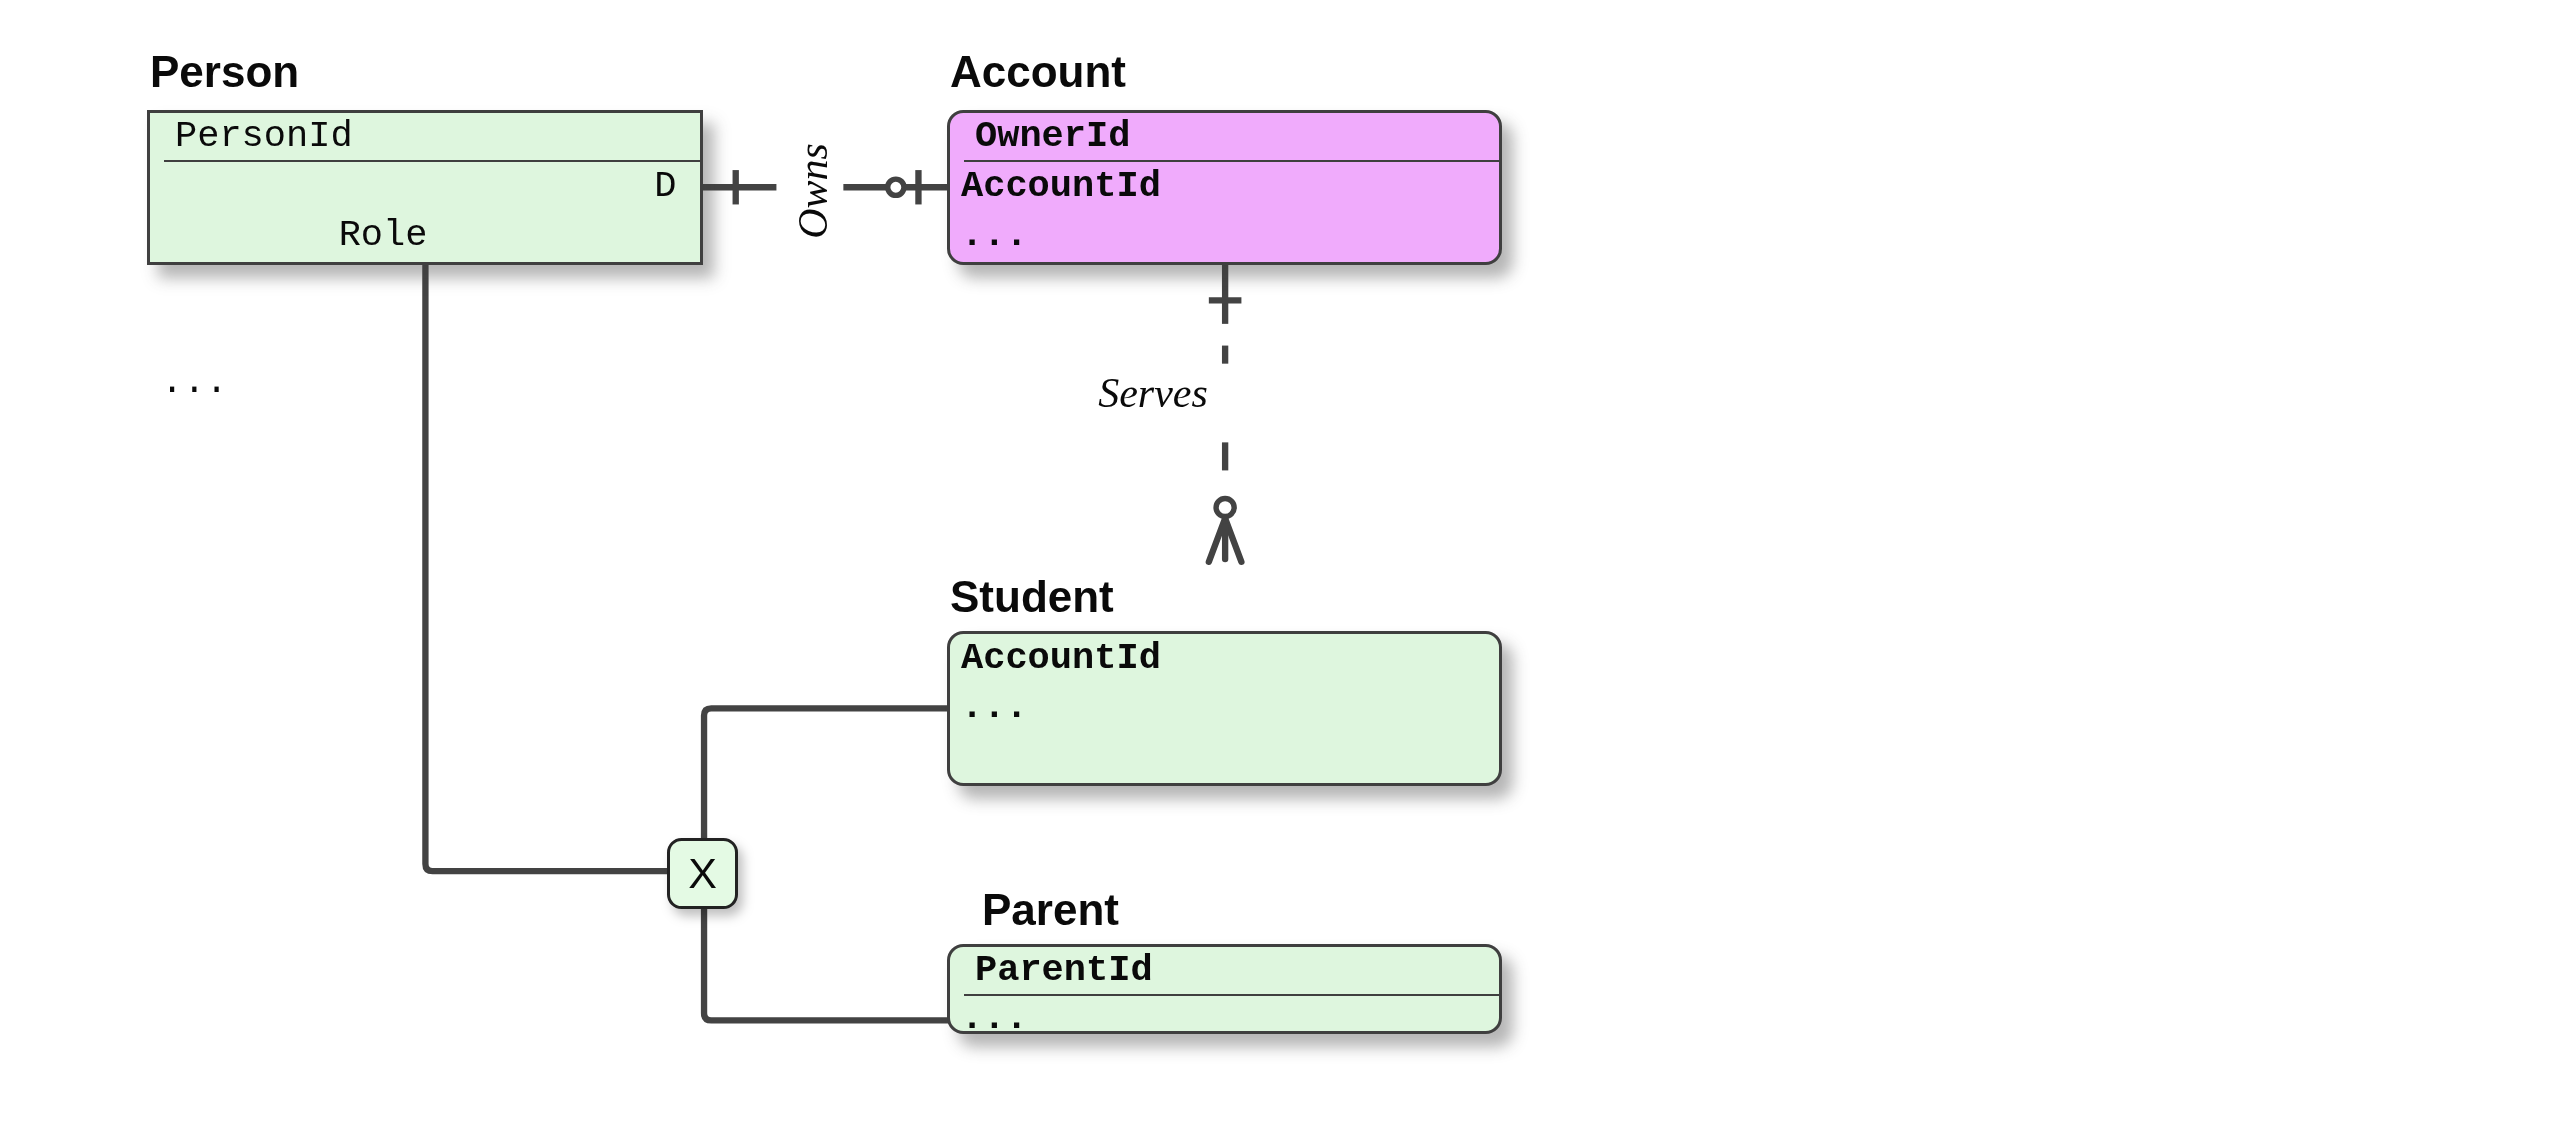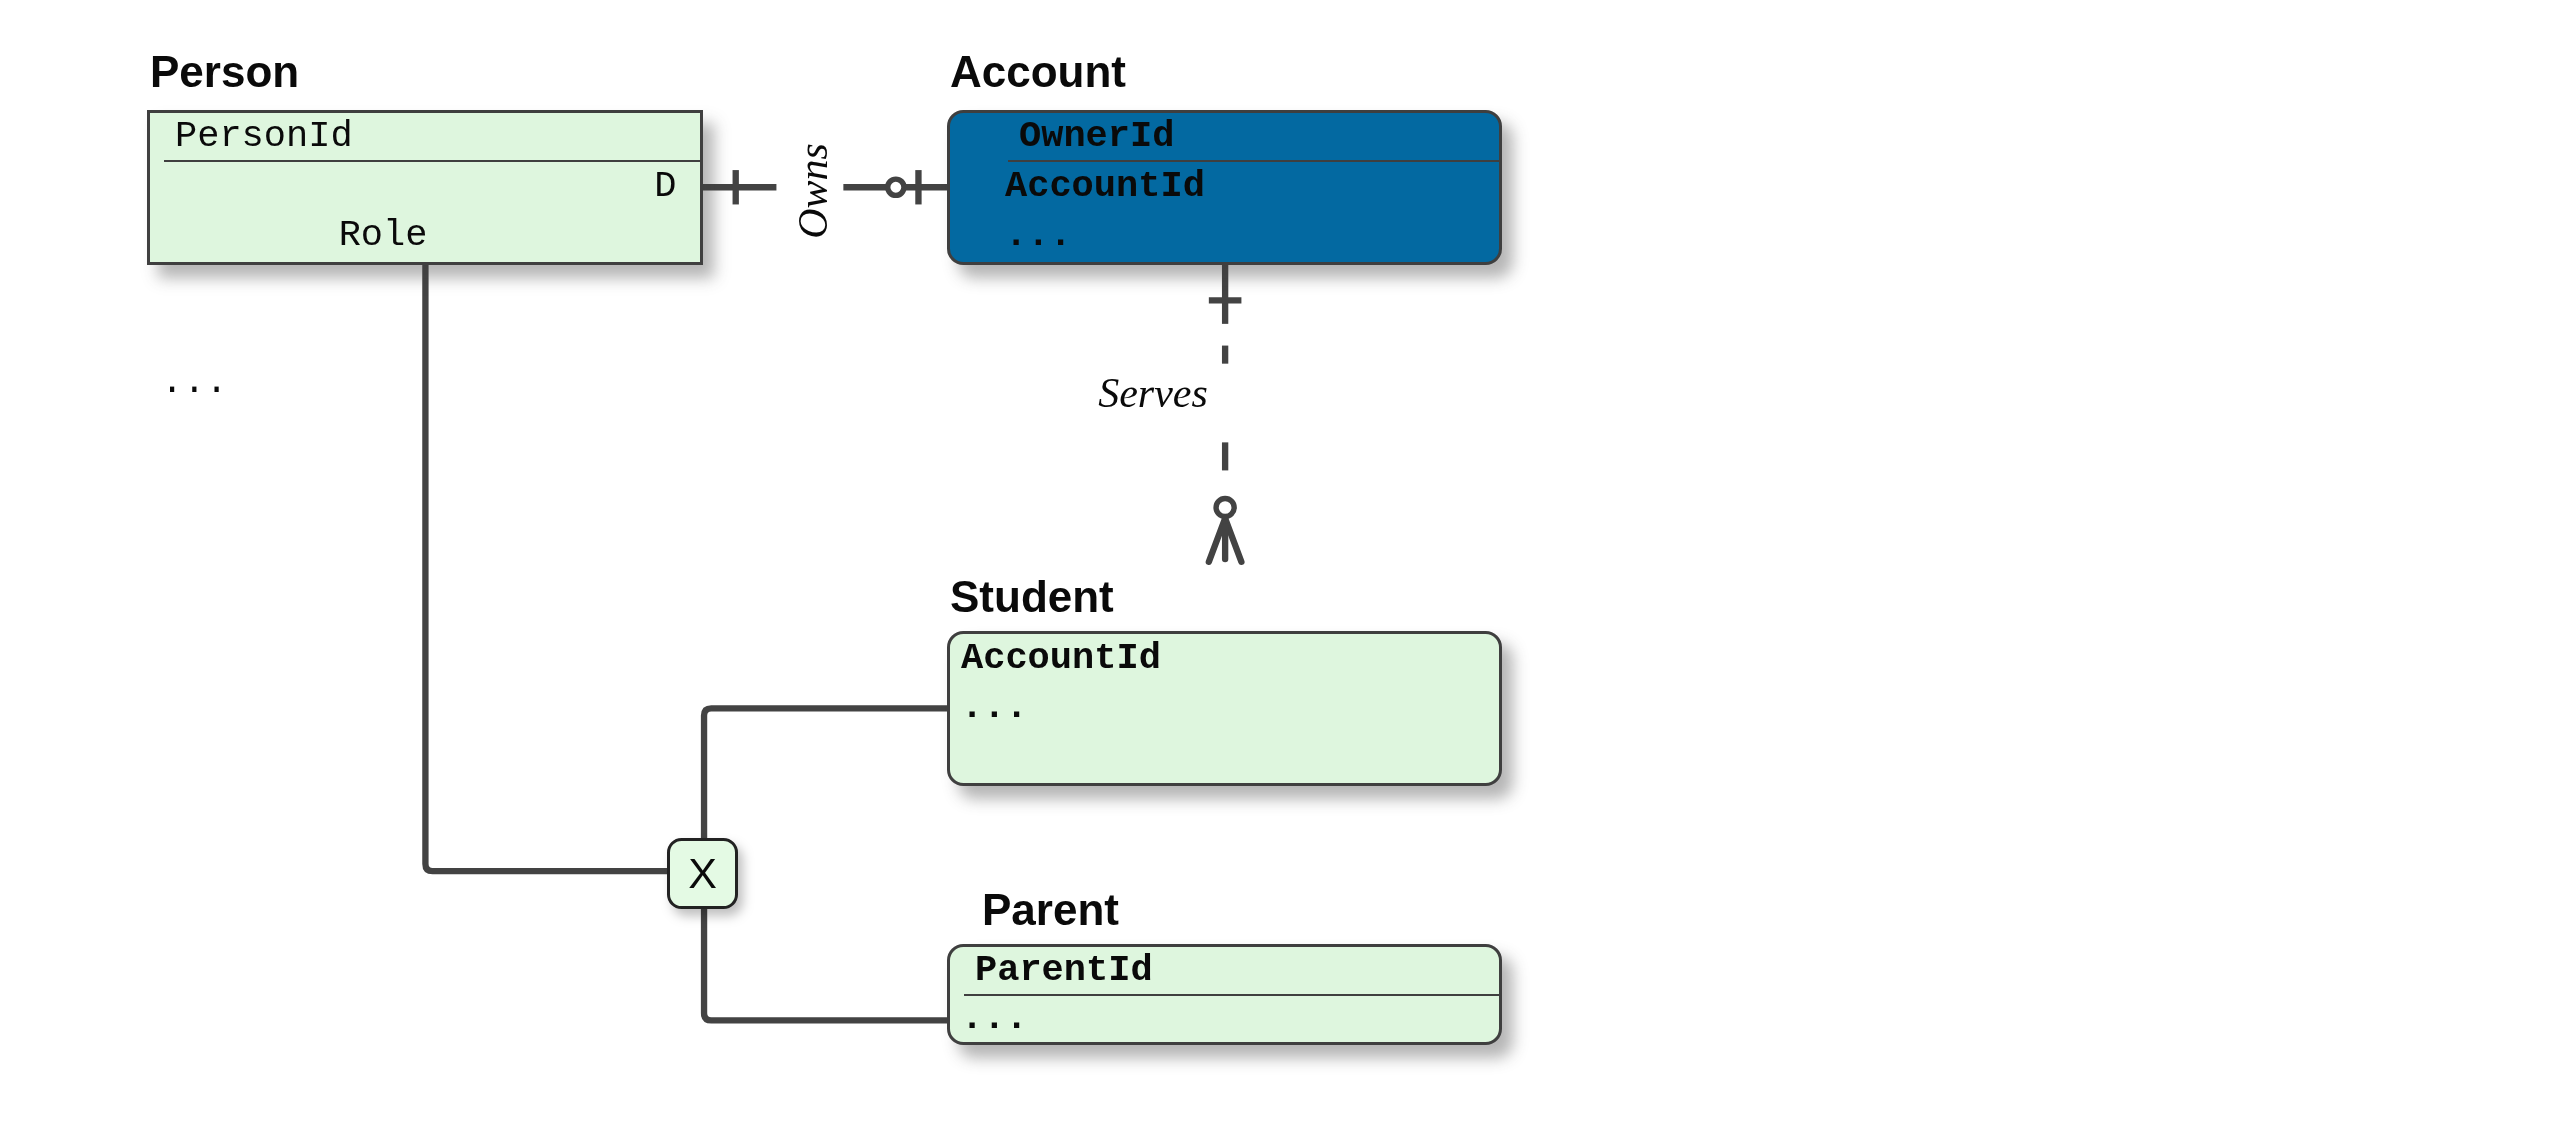--- a/index.html
+++ b/index.html
@@ -13,21 +13,21 @@
   }
   svg.connectors{position:absolute;left:0;top:0;}
   .entity{
     position:absolute;
     box-sizing:border-box;
     border:3.6px solid #3f3f3f;
     background:#def6de;
     box-shadow:11px 12.7px 14.5px rgba(60,60,60,0.38);
   }
   .rounded{border-radius:16.3px;}
-  .yellow{background:#0369a1;padding-left:44px;}
+  .yellow{background:#f0abfc;}
   .entity .comp1{
     height:47px;
     border-bottom:2.7px solid #3f3f3f;
     line-height:47px;
     margin-left:14px;
   }
   .entity .row{
     font-family:"Liberation Mono",monospace;
     font-size:37px;
     white-space:pre;
@@ -132,21 +132,21 @@
 
   <div class="title" style="left:950px;top:572px;text-align:right;">Student</div>
   <div class="entity rounded bold student-box" style="left:947px;top:631px;width:555px;height:155px;">
     <div class="comp2">
       <div class="line row">AccountId</div>
       <div class="line row">...</div>
     </div>
   </div>
 
   <div class="title" style="left:950px;top:885px;margin-left:32px;">Parent</div>
-  <div class="entity rounded bold parent-box" style="left:947px;top:944px;width:555px;height:101px;">
+  <div class="entity rounded bold parent-box" style="left:947px;top:944px;width:555px;height:90px;">
     <div class="comp1 row">ParentId</div>
     <div class="comp2">
       <div class="line row">...</div>
     </div>
   </div>
 
   <div class="rel-label owns-label" style="left:813px;top:191px;">Owns</div>
   <div class="rel-label" style="left:1153px;top:393px;">Serves</div>
 
   <div class="x-box">

